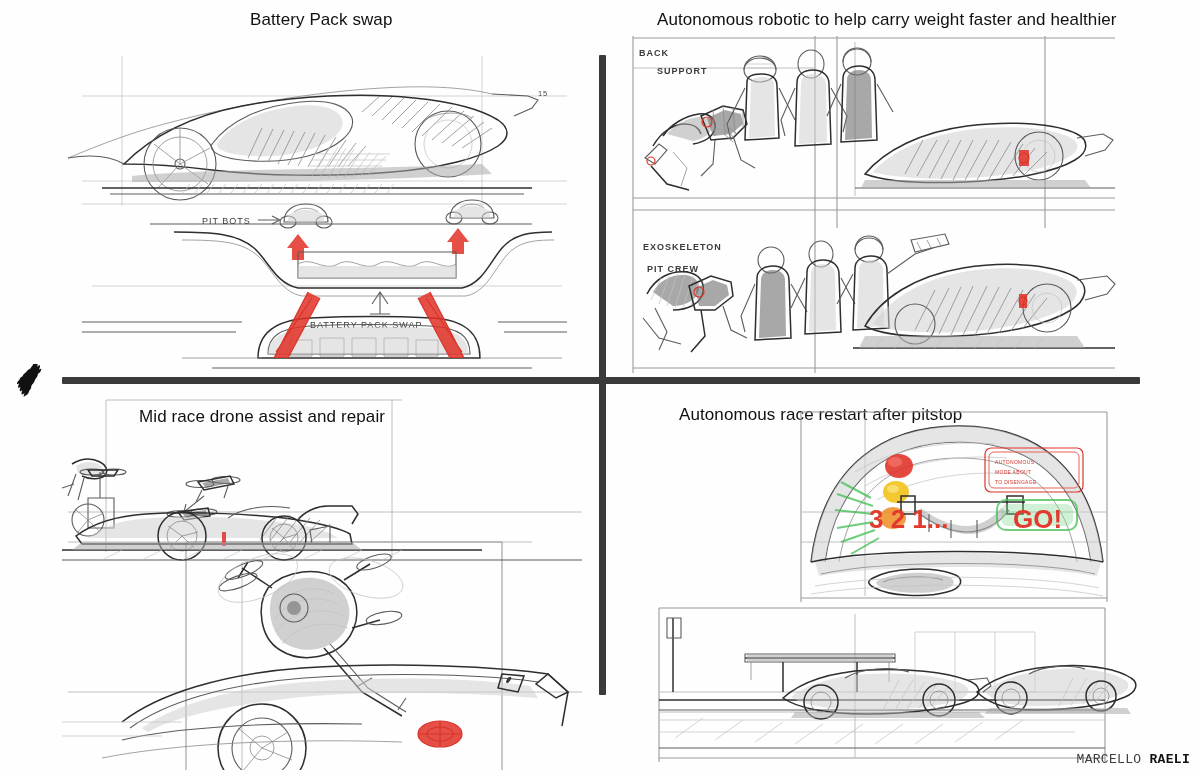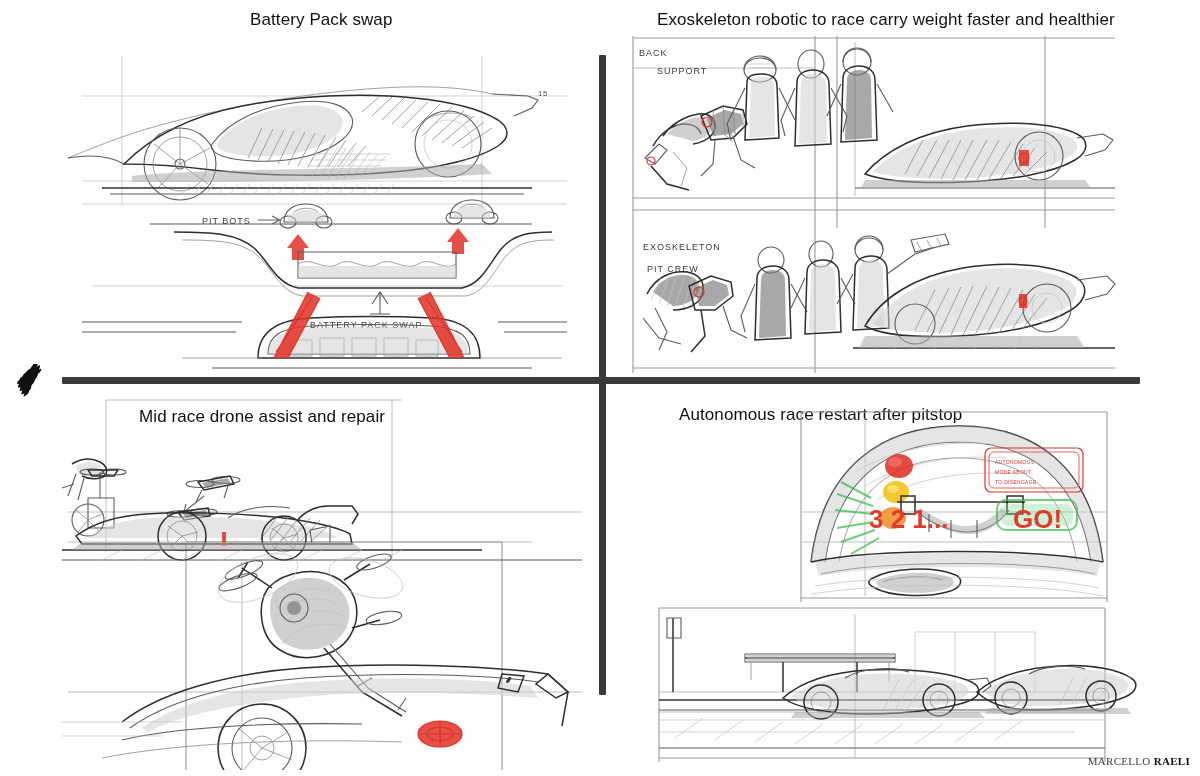--- a/index.html
+++ b/index.html
@@ -34,29 +34,29 @@
   #title-tr{left:657px;top:10px;}
   #title-bl{left:139px;top:395px;margin-top:12px;}
   #title-br{left:679px;top:395px;margin-top:10px;}
 
   
   .logo{position:absolute;left:14px;top:364px;width:30px;height:34px;}
 
   
   .signature{
     position:absolute;right:10px;bottom:9px;
-    font-size:11px;color:#3d3d3d;letter-spacing:.3px;
-    font-family:Liberation Serif, serif;
+    font-size:13px;color:#3d3d3d;letter-spacing:.3px;
+    font-family:Liberation Mono, monospace;
   }
   .signature b{color:#111;font-weight:700;}
 
   
   .panel{position:absolute;overflow:hidden;}
   #panel-tl{left:62px;top:36px;width:525px;height:335px;}
-  #panel-tr{left:615px;top:28px;width:525px;height:345px;}
+  #panel-tr{left:615px;top:28px;width:525px;height:345px;font-weight:bold;}
   #panel-bl{left:62px;top:392px;width:525px;height:378px;}
   #panel-br{left:615px;top:392px;width:525px;height:378px;text-decoration:underline;}
   .panel svg{display:block;width:100%;height:100%;}
 
   
   .pl{fill:none;stroke:#8a8a8a;stroke-width:.8;}
   .pm{fill:none;stroke:#5c5c5c;stroke-width:1.1;}
   .pd{fill:none;stroke:#2e2e2e;stroke-width:1.5;}
   .pvl{fill:none;stroke:#c2c2c2;stroke-width:.7;}
   .grid{fill:none;stroke:#b9b9b9;stroke-width:.9;}
@@ -81,21 +81,21 @@
   <div class="divider-h"></div>
   <div class="divider-v"></div>
 
   <div class="logo">
     <svg viewBox="0 0 30 34" aria-hidden="true">
       <path fill="#111" d="M18.8 1.2c-.6.5-1.3 1.4-1.8 2.3-.4.8-.8 1.2-1.4 1.4-1 .4-2.4 1.6-3 2.6-.3.5-.8 1-1.2 1.2-.9.4-2.1 1.8-2.6 3-.2.5-.6.9-1.1 1.1-.9.4-1.8 1.5-2.1 2.5-.1.4-.5.9-.9 1.2-1 .7-1.7 2-1.7 3.2 0 .5.1.6.4.4.2-.2.6-.3 1-.3.7 0 .7 0 .3.6-.6.9-.8 2.4-.4 3.2.3.6.3.6.7.2.2-.2.7-.5 1-.6.6-.2.6-.2.2.6-.5.9-.6 2.6-.2 3.3.2.4.3.4.7 0 .3-.3.8-.6 1.1-.7.6-.2.6-.1.2.7-.5 1-.6 2.5-.2 3.3.2.4.3.4.8-.1.3-.3.9-.7 1.3-.9.7-.3.7-.3.3.5-.3.5-.5 1.3-.5 2 0 1.1 0 1.1.5.6.3-.3 1.1-.8 1.8-1.2 1.6-.8 2.2-1.5 2.8-3.3.3-.8.7-1.7 1-2 .7-.7 1.5-2.6 1.5-3.6 0-.8.5-1.6 1.6-2.6.9-.9 1.9-2.8 1.9-3.8 0-.3.4-.9.9-1.3 1.1-1 1.9-2.5 2.1-3.9.1-.8.3-1.2.9-1.5 1.1-.6 2-1.9 2.4-3.3.3-1.2.3-1.3-.2-1.2-.3.1-.9.3-1.3.5-.8.4-.8.4-.3-.5.6-1.1.9-2.9.5-3.5-.2-.4-.3-.3-1 .3-.4.4-1 .8-1.3.9-.4.1-.4 0-.1-.8.4-1 .5-3 .2-3.4-.2-.2-.6 0-1.3.6-.5.4-1 .8-1.1.8-.1 0 0-.5.2-1 .4-1.1.4-2.9-.1-3.3-.2-.2-.5-.1-1.1.4z"></path>
     </svg>
   </div>
 
   <div class="title" id="title-tl">Battery Pack swap</div>
-  <div class="title" id="title-tr">Exoskeleton robotic to race carry weight faster and healthier</div>
+  <div class="title" id="title-tr">Autonomous robotic to help carry weight faster and healthier</div>
   <div class="title" id="title-bl">Mid race drone assist and repair</div>
   <div class="title" id="title-br">Autonomous race restart after pitstop</div>
 
   <div class="panel" id="panel-tl">
     <svg viewBox="0 0 525 335" aria-hidden="true">
 
       <path class="pvl" d="M20 60 H505 M20 145 H505 M20 168 H505 M30 250 H500 M60 20 V170 M420 20 V170"></path>
 
       <path class="pl" d="M6 122 C40 108 70 96 110 86 C170 70 250 56 320 52 C370 49 405 52 430 58"></path>
       <path class="pm" d="M430 58 L466 60 L476 64 L470 72 L452 80"></path>

